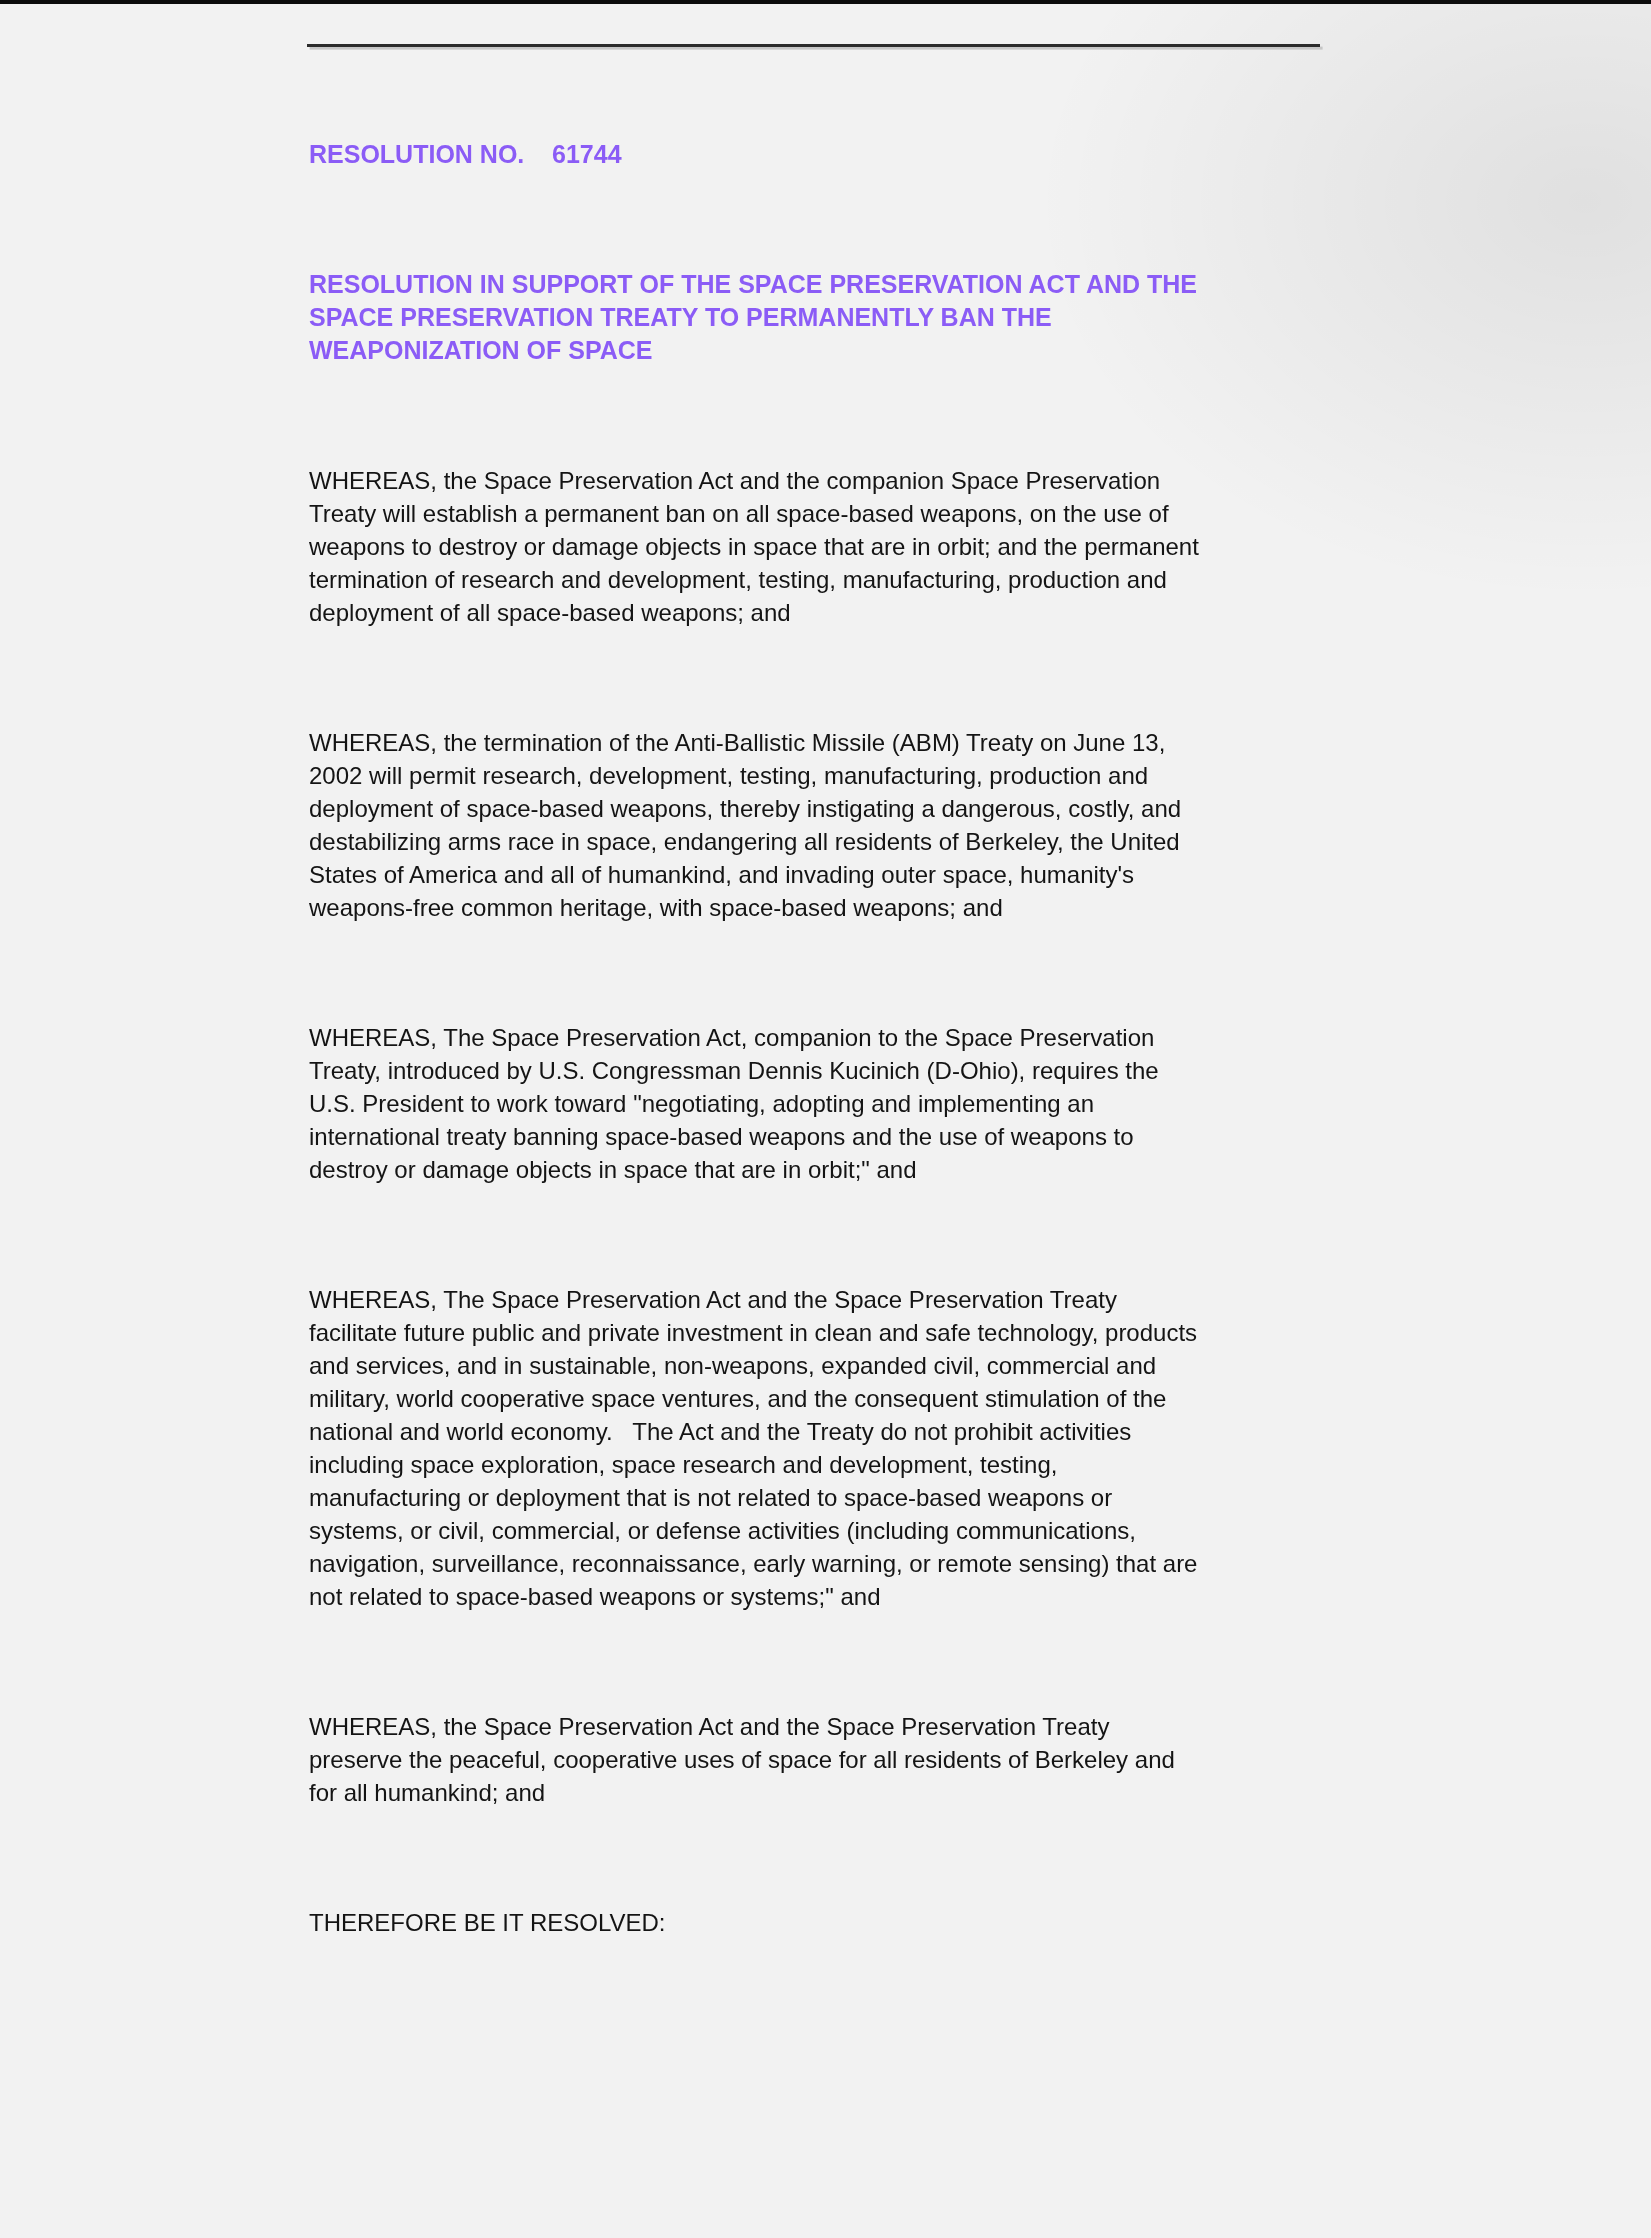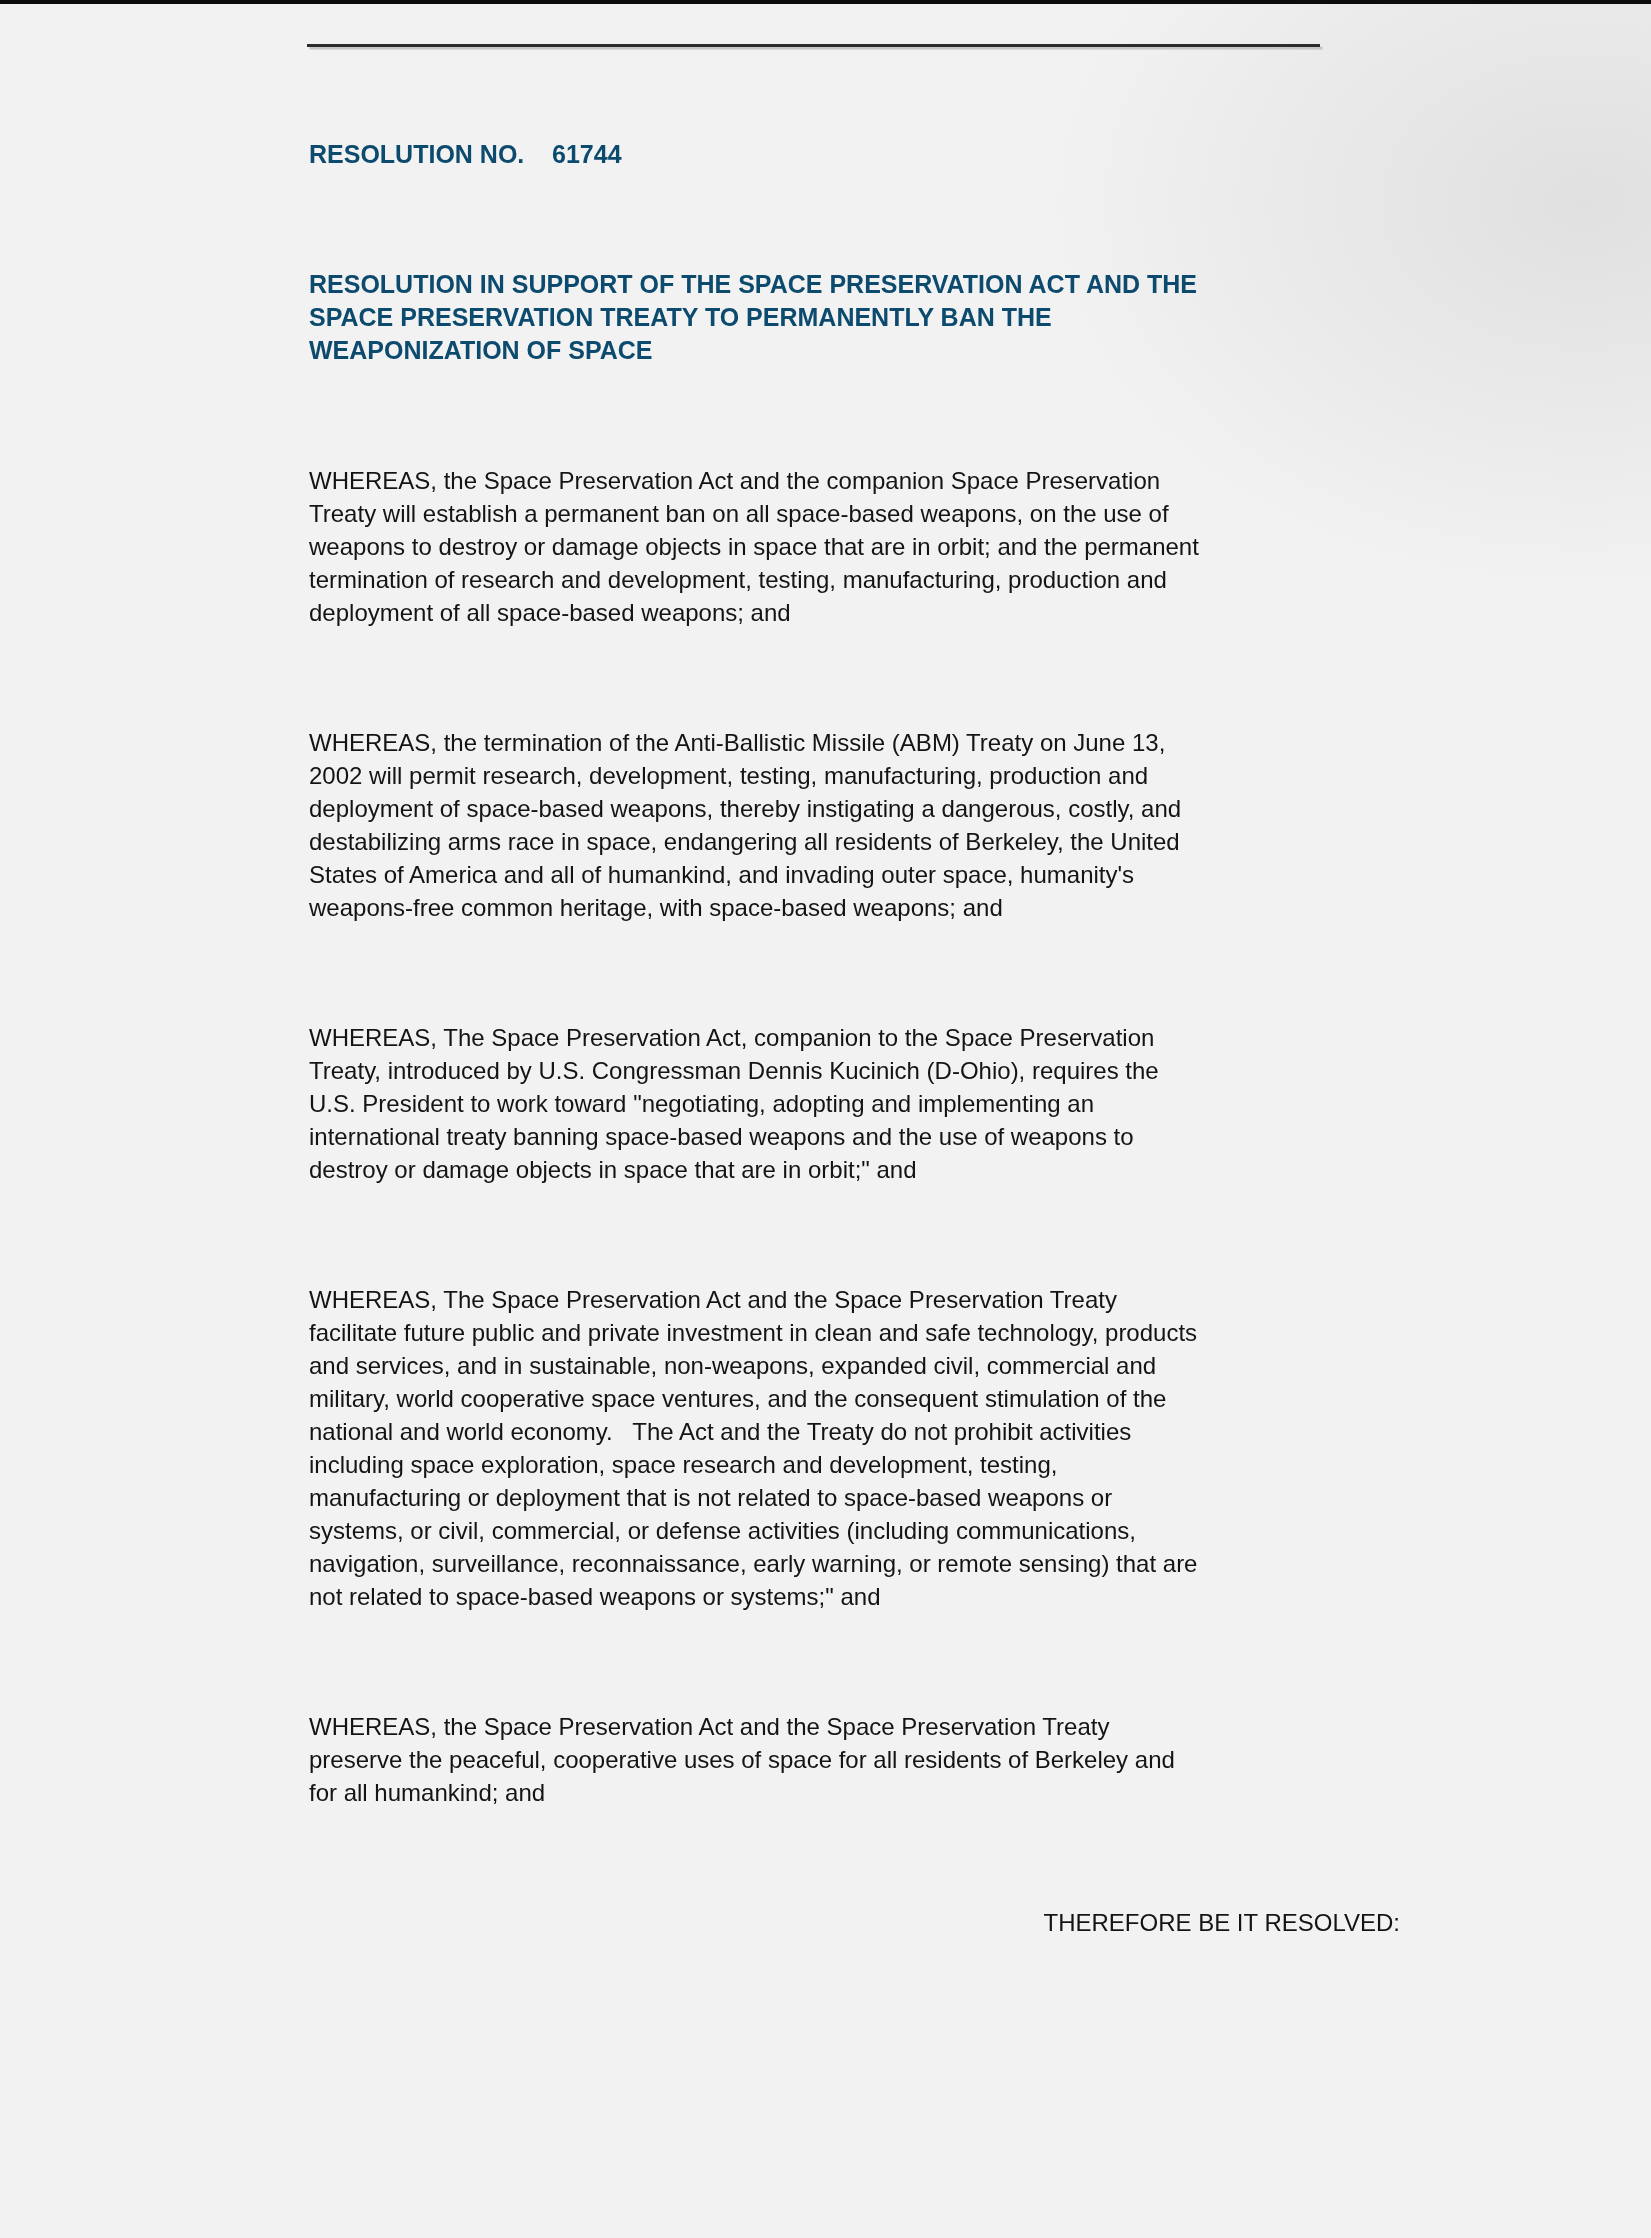--- a/index.html
+++ b/index.html
@@ -44,29 +44,28 @@
     width: 1091px;
     color: #141414;
     font-size: 24px;
     line-height: 33px;
     white-space: pre-wrap;
   }
   .doc-heading,
   .doc-title {
     font-weight: bold;
     font-size: 25px;
-    color: #0c4a6e;
+    color: #8b5cf6;
     margin: 0 0 31px 0;
   }
   .doc p {
     margin: 0 0 31px 0;
   }
   .doc p:last-child {
     margin-bottom: 12px;
-    text-align: right;
   }
 </style>
 </head>
 <body>
 
 <div class="page-shading"></div>
 <div class="top-bar"></div>
 <div class="divider"></div>
 
 <div class="doc">

